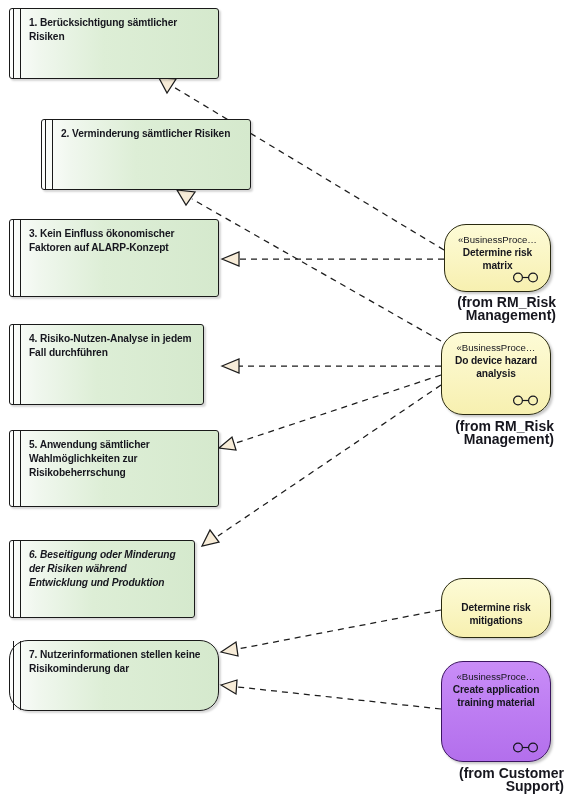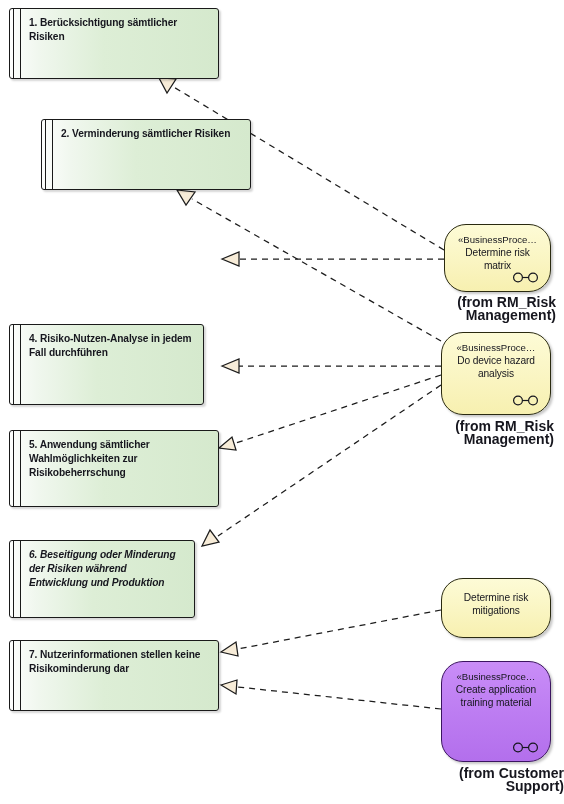--- a/index.html
+++ b/index.html
@@ -69,29 +69,29 @@
   }
   .proc .stereo {
     font-size: 9.6px;
     color: #16161e;
     line-height: 12px;
     text-align: center;
     white-space: nowrap;
   }
   .proc .ptitle {
     font-size: 10.2px;
-    font-weight: normal;
+    font-weight: bold;
     color: #16161e;
     line-height: 13.4px;
     text-align: center;
     padding: 0 6px;
     letter-spacing: -0.1px;
   }
   .proc.plain {
-    justify-content: flex-start;
+    justify-content: center;
     padding-top: 12px;
   }
   .proc .proc-icon {
     position: absolute;
     right: 10px;
     bottom: 8px;
     width: 28px;
     height: 11px;
   }
   .from-label {
@@ -178,40 +178,45 @@
     <span class="rail-b"></span>
     <div class="req-text">1. Berücksichtigung sämtlicher Risiken</div>
   </div>
 
   <div class="req" style="left:9px; top:119px; width:210px; height:71px;margin-left:32px;">
     <span class="rail-a"></span>
     <span class="rail-b"></span>
     <div class="req-text">2. Verminderung sämtlicher Risiken</div>
   </div>
 
+  <div class="req" style="left:9px; top:219px; width:210px; height:78px;">
+    <span class="rail-a"></span>
+    <span class="rail-b"></span>
+    <div class="req-text">3. Kein Einfluss ökonomischer Faktoren auf ALARP-Konzept</div>
+  </div>
 
   <div class="req" style="left:9px; top:324px; width:195px; height:81px;">
     <span class="rail-a"></span>
     <span class="rail-b"></span>
     <div class="req-text">4. Risiko-Nutzen-Analyse in jedem Fall durchführen</div>
   </div>
 
   <div class="req" style="left:9px; top:430px; width:210px; height:77px;">
     <span class="rail-a"></span>
     <span class="rail-b"></span>
     <div class="req-text">5. Anwendung sämtlicher Wahlmöglichkeiten zur Risikobeherrschung</div>
   </div>
 
   <div class="req" style="left:9px; top:540px; width:186px; height:78px;font-style:italic;">
     <span class="rail-a"></span>
     <span class="rail-b"></span>
     <div class="req-text">6. Beseitigung oder Minderung der Risiken während Entwicklung und Produktion</div>
   </div>
 
-  <div class="req" style="left:9px; top:640px; width:210px; height:71px;">
+  <div class="req" style="left:9px; top:640px; width:210px; height:71px;border-radius:19px;">
     <span class="rail-a"></span>
     <span class="rail-b"></span>
     <div class="req-text">7. Nutzerinformationen stellen keine Risikominderung dar</div>
   </div>
 
   <div class="proc yellow" style="left:444px; top:224px; width:107px; height:68px;">
     <div class="stereo">«BusinessProce…</div>
     <div class="ptitle">Determine risk matrix</div>
     <svg class="proc-icon" viewBox="0 0 28 11">
       <circle cx="6" cy="5.5" r="4.4" fill="none" stroke="#16161e" stroke-width="1.2"></circle>

